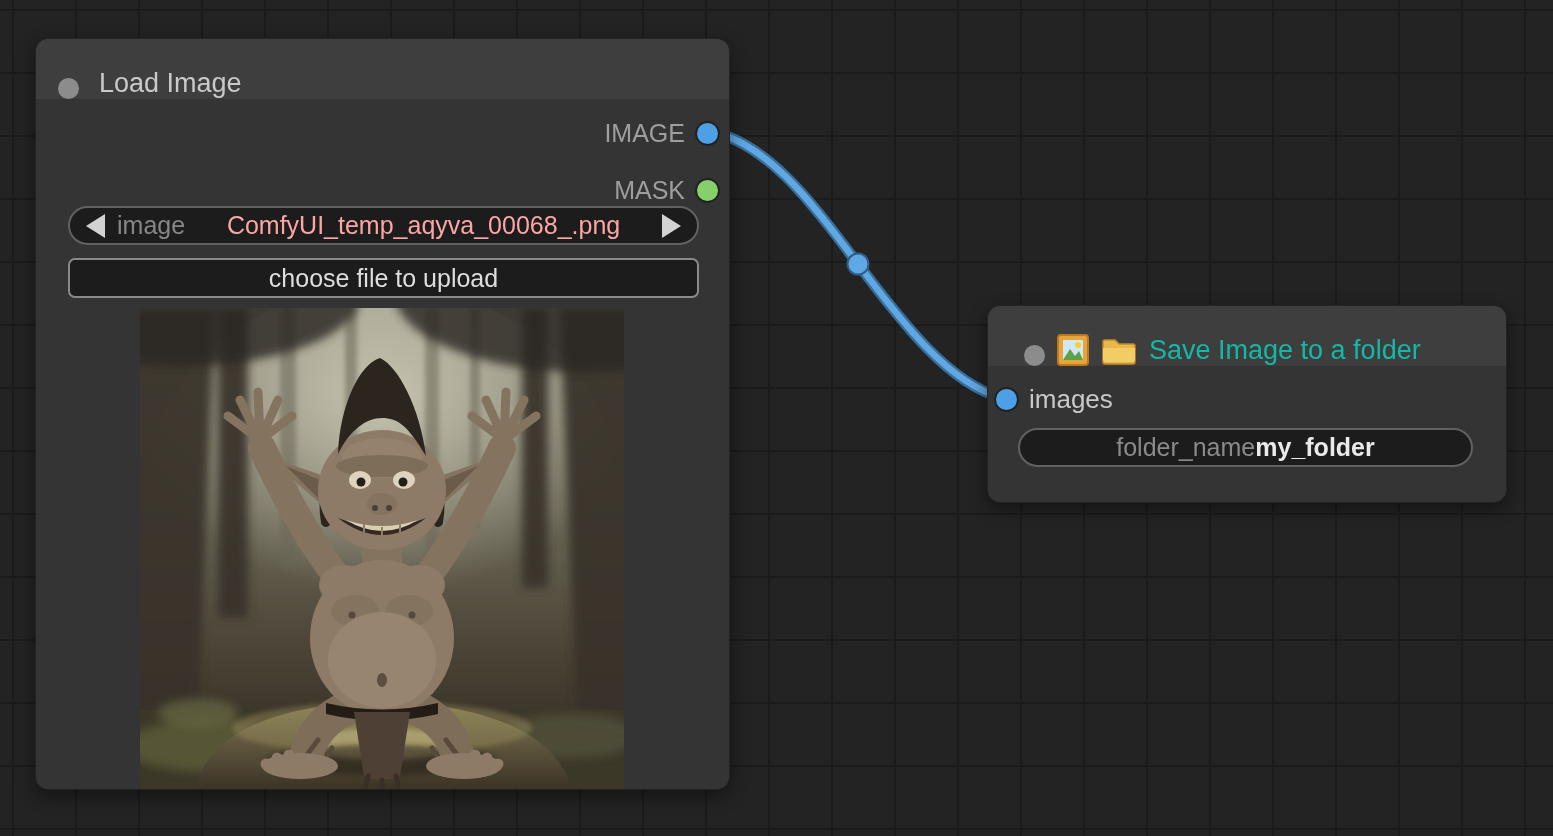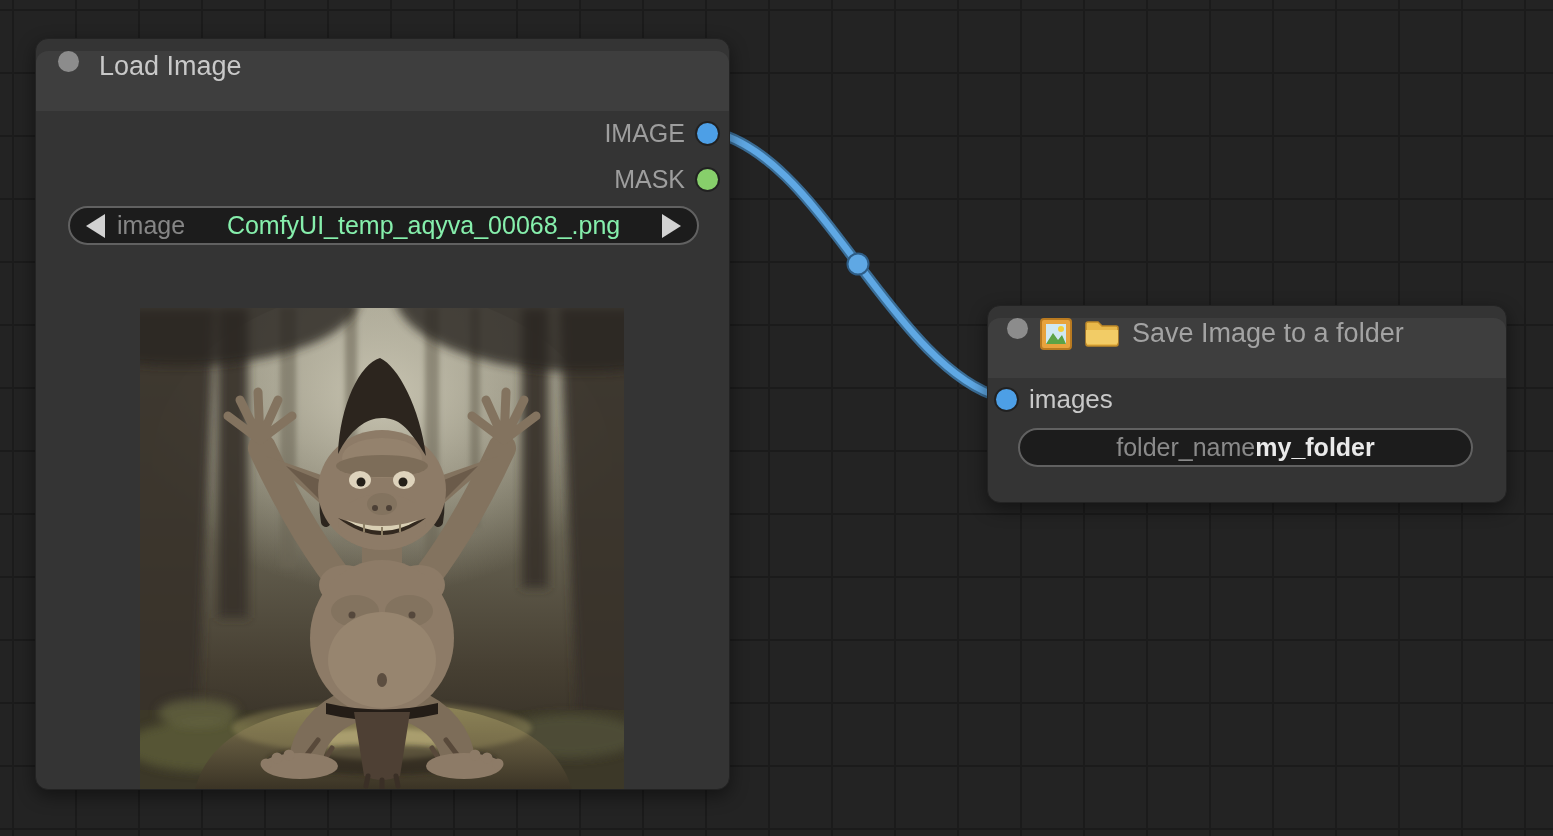--- a/index.html
+++ b/index.html
@@ -17,45 +17,45 @@
   .link-inner{fill:none;stroke-width:6.5;stroke-linecap:round;}
 
   .node{
     position:absolute;background:#343434;border:1px solid #232323;border-radius:13px;
     box-shadow:0 6px 18px rgba(0,0,0,.45);box-sizing:border-box;overflow:hidden;
   }
   .node-load{left:35px;top:38px;width:695px;height:752px;}
   .node-save{left:987px;top:305px;width:520px;height:198px;}
 
   .node-title{
-    height:60px;display:flex;align-items:flex-start;background:#3e3e3e;
-    border-radius:12px 12px 0 0;color:#c9c9c9;font-size:27px;margin-top:12px;
+    height:60px;display:flex;align-items:flex-end;background:#3e3e3e;
+    border-radius:12px 12px 0 0;color:#c9c9c9;font-size:27px;
   }
   .node-load .node-title{padding-left:22px;gap:20px;}
-  .node-save .node-title{padding-left:19px;gap:12px;color:#a3a3a3;}
+  .node-save .node-title{padding-left:36px;gap:12px;color:#14b8a6;}
   .collapse-dot{width:21px;height:21px;border-radius:50%;background:#8c8c8c;flex:none;}
   .title-icon{display:flex;align-items:center;flex:none;}
 
   .port-row{position:absolute;display:flex;align-items:center;gap:12px;height:26px;}
   .port-row.out{right:11px;}
   .port-row.in{left:8px;}
   .port-label{font-size:25px;color:#9e9e9e;white-space:nowrap;}
   .port-label.in-label{font-size:26px;color:#c9c9c9;}
   .port-dot{width:21px;height:21px;border-radius:50%;flex:none;box-shadow:0 0 0 2px rgba(0,0,0,.35);}
 
   .combo{
     position:absolute;left:32px;top:167px;width:631px;height:39px;box-sizing:border-box;
     background:#1c1c1c;border:2px solid #616161;border-radius:20px;
     display:flex;align-items:center;padding:0 16px;
   }
   .tri{width:0;height:0;flex:none;}
   .tri-left{border-top:12px solid transparent;border-bottom:12px solid transparent;border-right:19px solid #d2d2d2;}
   .tri-right{border-top:12px solid transparent;border-bottom:12px solid transparent;border-left:19px solid #d2d2d2;}
   .combo-label{margin-left:12px;color:#868686;font-size:25px;flex:none;}
-  .combo-value{flex:1;text-align:center;color:#86efac;font-size:25px;white-space:nowrap;overflow:hidden;}
+  .combo-value{flex:1;text-align:center;color:#fca5a5;font-size:25px;white-space:nowrap;overflow:hidden;}
 
   .upload-btn{
     position:absolute;left:32px;top:219px;width:631px;height:40px;box-sizing:border-box;
     background:#1c1c1c;border:2px solid #8a8a8a;border-radius:7px;
     display:flex;align-items:center;justify-content:center;
     color:#dedede;font-size:25px;cursor:pointer;
   }
 
   .preview{position:absolute;left:104px;top:269px;width:484px;height:482px;display:block;}
 
@@ -83,32 +83,33 @@
   <div class="node node-load">
     <div class="node-title">
       <span class="collapse-dot"></span>
       <span class="title-text">Load Image</span>
     </div>
 
     <div class="port-row out" style="top:81px">
       <span class="port-label">IMAGE</span>
       <span class="port-dot" style="background: rgb(77, 159, 230);"></span>
     </div>
-    <div class="port-row out" style="top:127px">
+    <div class="port-row out" style="top:138px">
       <span class="port-label">MASK</span>
       <span class="port-dot" style="background: rgb(135, 207, 107);"></span>
     </div>
 
     <div class="combo">
       <span class="tri tri-left"></span>
       <span class="combo-label">image</span>
       <span class="combo-value">ComfyUI_temp_aqyva_00068_.png</span>
       <span class="tri tri-right"></span>
     </div>
 
+    <div class="upload-btn">choose file to upload</div>
 
     <svg class="preview" viewBox="0 0 484 482">
       <defs>
         <linearGradient id="bgG" x1="0" y1="0" x2="0" y2="1">
           <stop offset="0" stop-color="#93907f"></stop>
           <stop offset="0.4" stop-color="#6e6a59"></stop>
           <stop offset="0.75" stop-color="#463f32"></stop>
           <stop offset="1" stop-color="#2c2720"></stop>
         </linearGradient>
         <radialGradient id="mistG" cx="0.5" cy="0.3" r="0.55">

